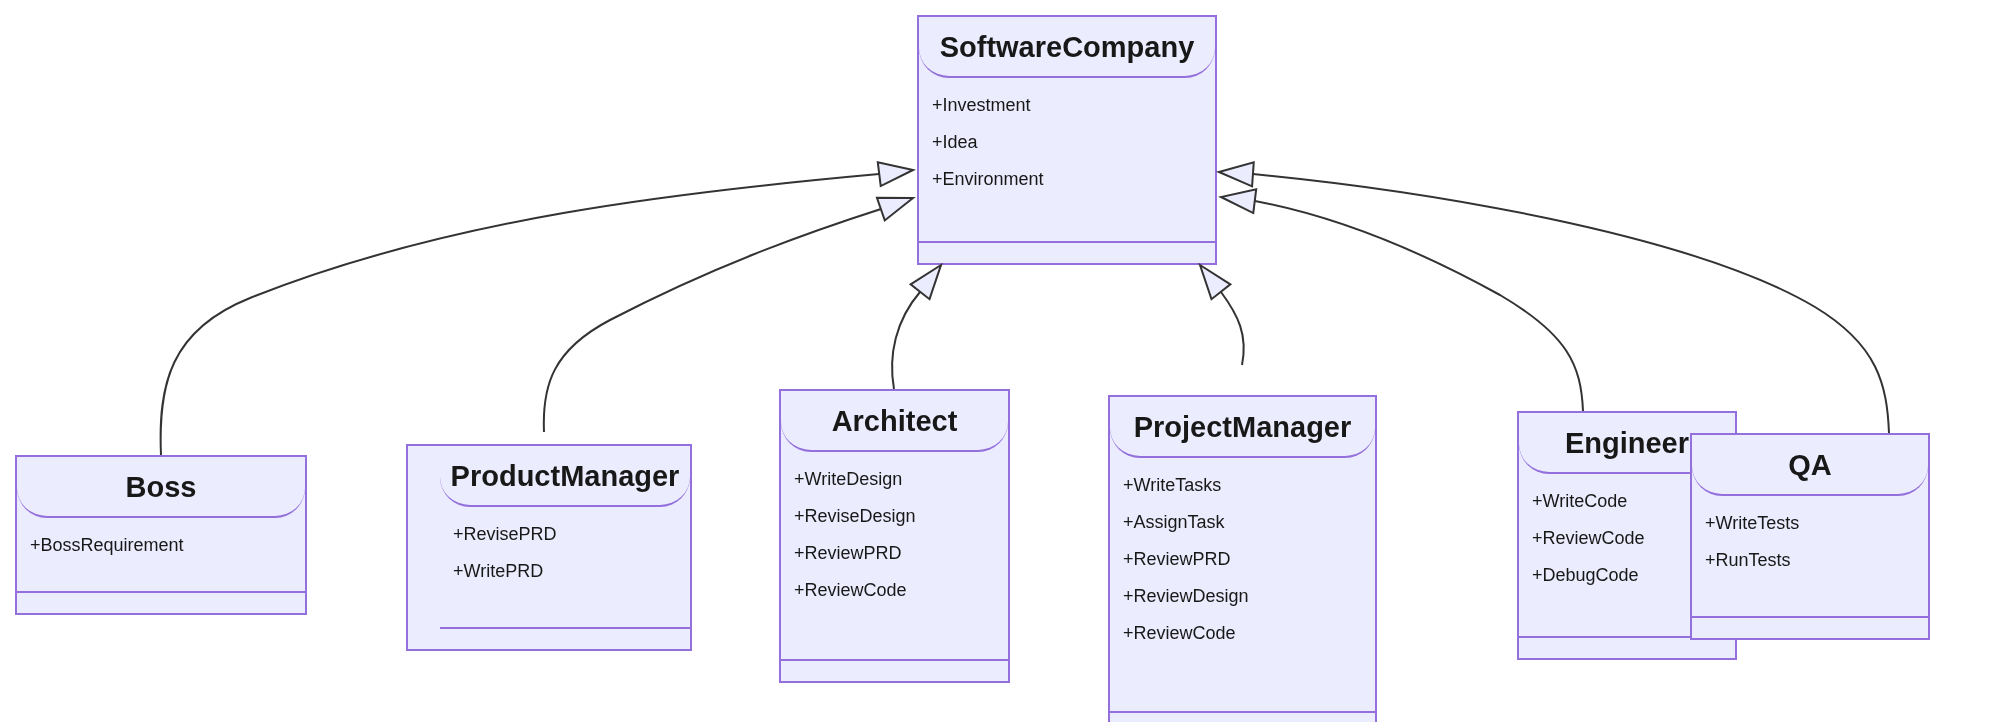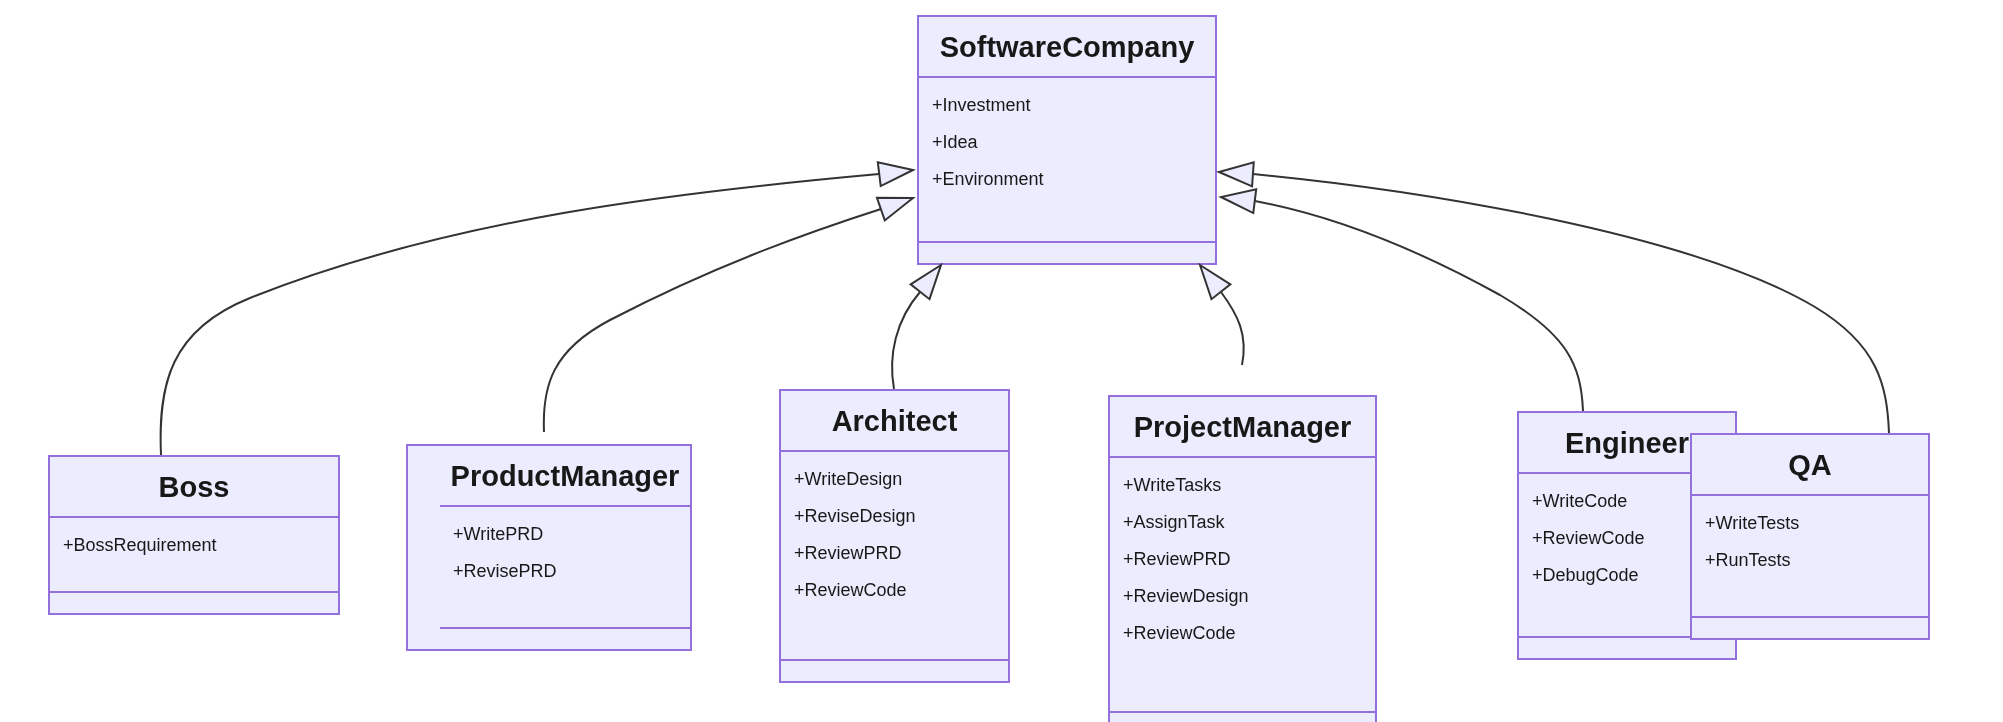--- a/index.html
+++ b/index.html
@@ -39,20 +39,21 @@
     flex-direction: column;
     color: #181818;
   }
   .uml-class-title {
     text-align: center;
     font-weight: 700;
     font-size: 29px;
     padding: 14px 8px 12px 8px;
     border-bottom: 2px solid #9370DB;
     white-space: nowrap;
+    border-radius: 30px;
   }
   .uml-class-members {
     flex: 1;
     padding: 9px 10px 0 13px;
     font-size: 18px;
   }
   .uml-member {
     line-height: 37px;
     white-space: nowrap;
   }
@@ -89,33 +90,33 @@
   <div class="uml-class" style="left:917px; top:15px; width:300px; height:250px;">
     <div class="uml-class-title">SoftwareCompany</div>
     <div class="uml-class-members">
       <div class="uml-member">+Investment</div>
       <div class="uml-member">+Idea</div>
       <div class="uml-member">+Environment</div>
     </div>
     <div class="uml-class-footer"></div>
   </div>
 
-  <div class="uml-class" style="left:15px; top:455px; width:292px; height:160px;margin-left:33px;">
+  <div class="uml-class" style="left:15px; top:455px; width:292px; height:160px;">
     <div class="uml-class-title">Boss</div>
     <div class="uml-class-members">
       <div class="uml-member">+BossRequirement</div>
     </div>
     <div class="uml-class-footer"></div>
   </div>
 
   <div class="uml-class" style="left:406px; top:444px; width:286px; height:207px;padding-left:32px;">
     <div class="uml-class-title">ProductManager</div>
     <div class="uml-class-members">
+      <div class="uml-member">+RevisePRD</div>
       <div class="uml-member">+WritePRD</div>
-      <div class="uml-member">+RevisePRD</div>
     </div>
     <div class="uml-class-footer"></div>
   </div>
 
   <div class="uml-class" style="left:779px; top:389px; width:231px; height:294px;justify-content:flex-end;">
     <div class="uml-class-title">Architect</div>
     <div class="uml-class-members">
       <div class="uml-member">+WriteDesign</div>
       <div class="uml-member">+ReviseDesign</div>
       <div class="uml-member">+ReviewPRD</div>

